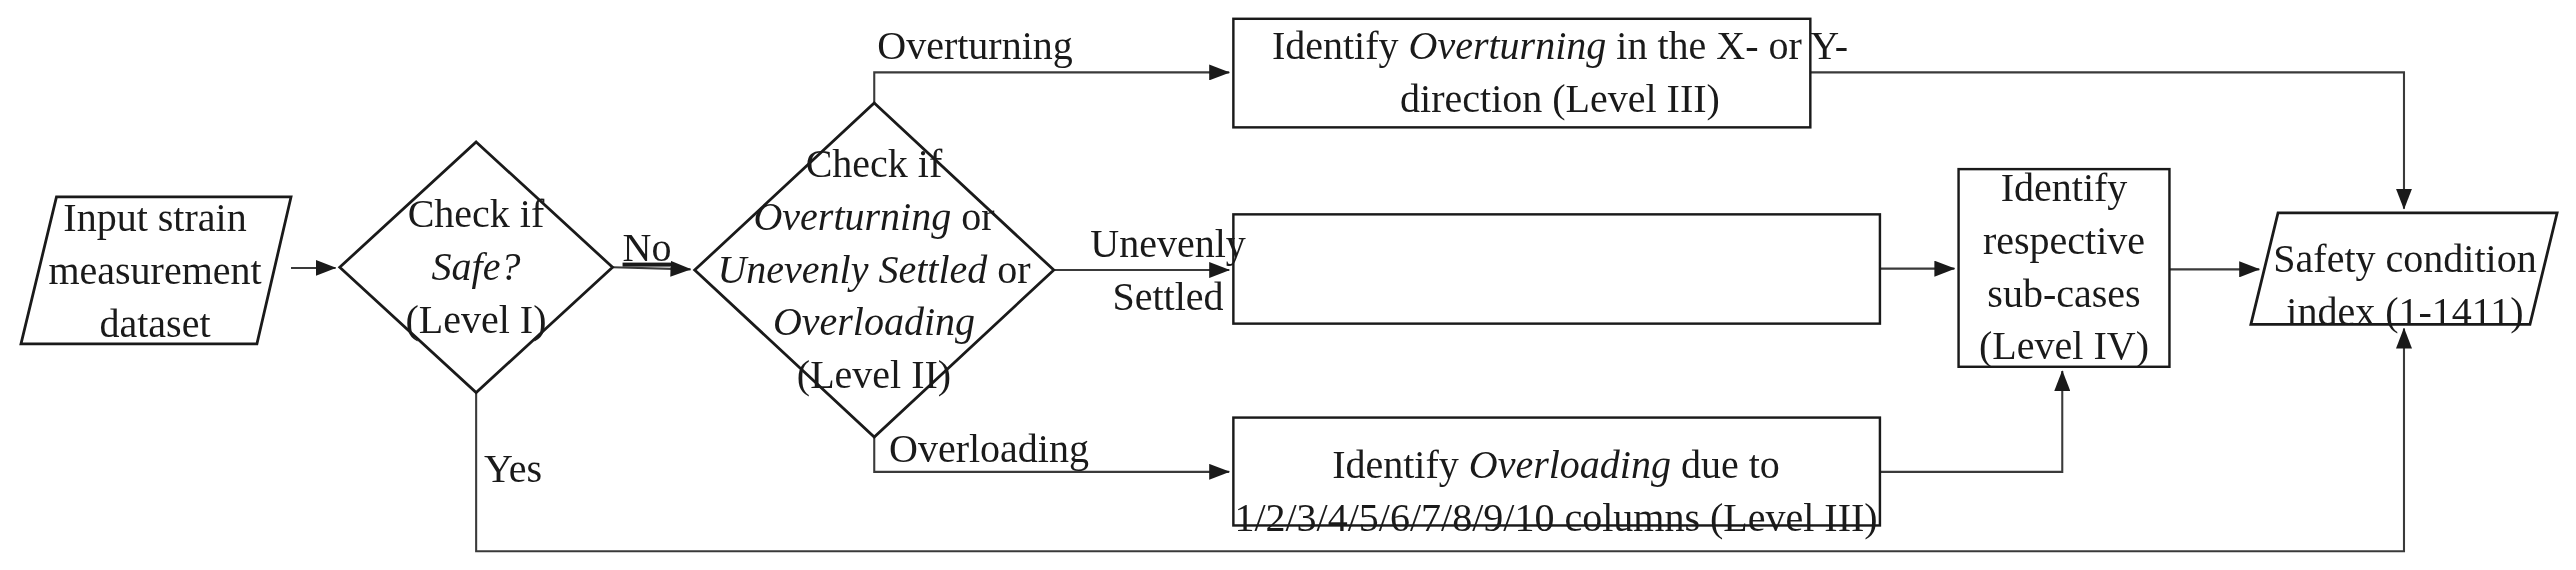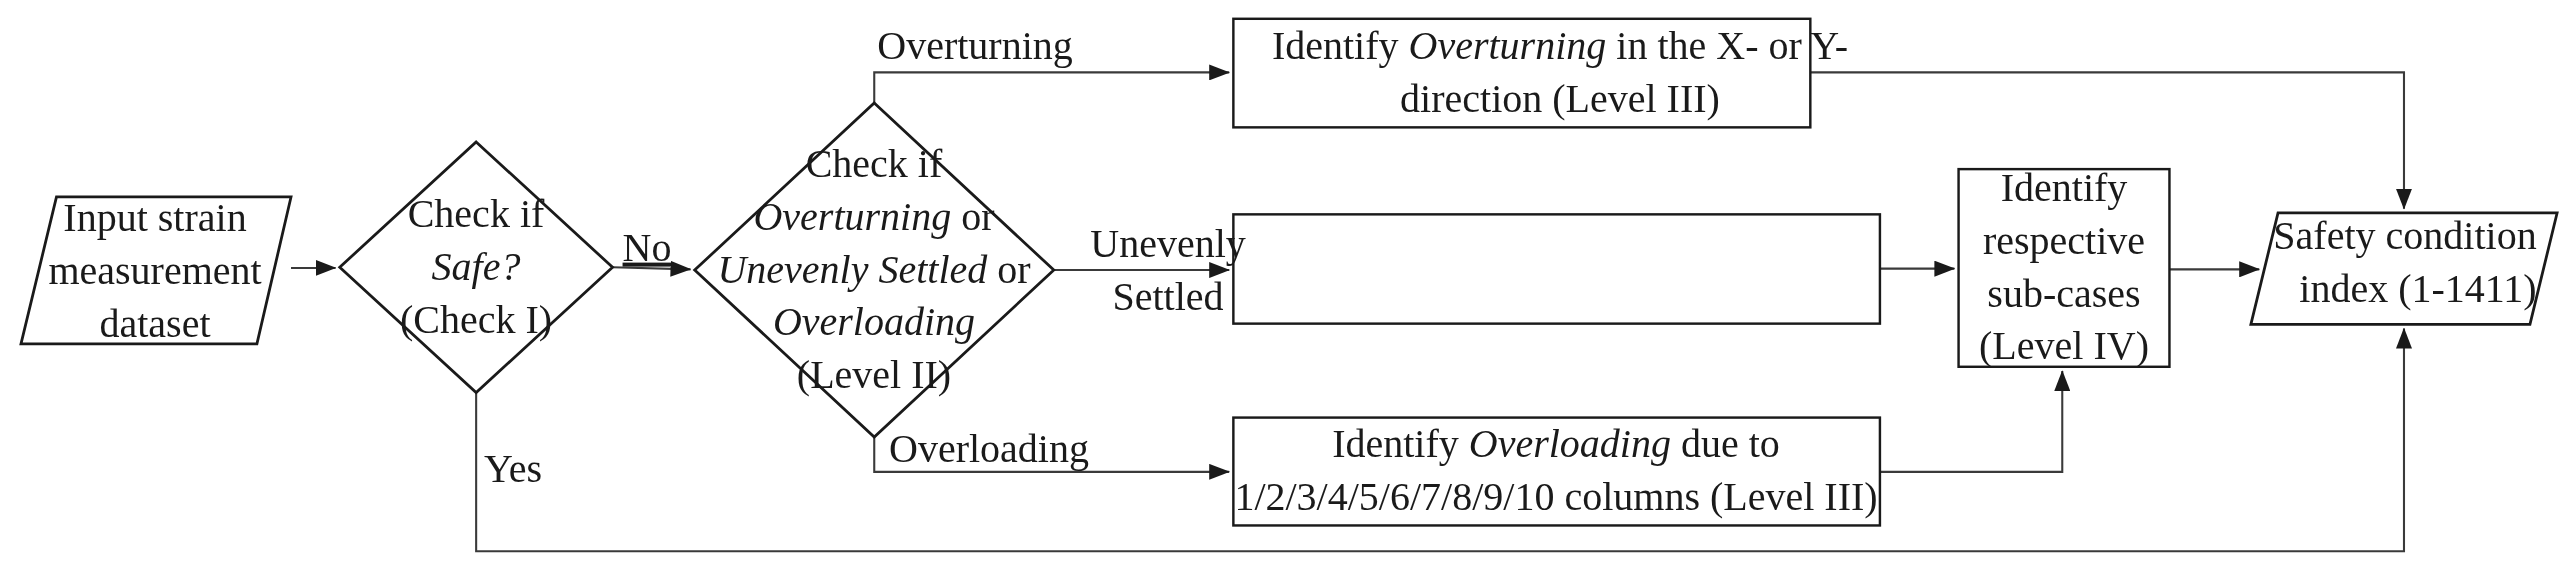--- a/index.html
+++ b/index.html
@@ -54,26 +54,26 @@
     <polygon class="shape diamond" points="683,204 879,384 683,564 487,384"></polygon>
     <polygon class="shape diamond" points="1255,148 1513,388 1255,628 997,388"></polygon>
     <rect class="shape box" x="1771" y="27" width="829" height="156"></rect>
     <rect class="shape box" x="1771" y="308" width="929" height="157"></rect>
     <rect class="shape box" x="1771" y="600" width="929" height="155"></rect>
     <rect class="shape box" x="2813" y="243" width="303" height="284"></rect>
     <polygon class="shape para" points="3272,306 3673,306 3634,466 3233,466"></polygon>
   </svg>
 
   <div class="label" style="left:155px; top:271px;"><span>Input strain</span><br><span>measurement</span><br><span>dataset</span></div>
-  <div class="label" style="left:476px; top:267px;"><span>Check if</span><br><span class="it">Safe?</span><br><span>(Check I)</span></div>
+  <div class="label" style="left:476px; top:267px;"><span>Check if</span><br><span class="it">Safe?</span><br><span>(Level I)</span></div>
   <div class="label" style="left:874px; top:270px;"><span>Check if</span><br><span class="it">Overturning</span><span> or</span><br><span class="it">Unevenly Settled</span><span> or</span><br><span class="it">Overloading</span><br><span>(Level II)</span></div>
   <div class="label" style="left:1522px; top:73px;margin-left:38px;"><span>Identify </span><span class="it">Overturning</span><span> in the X- or Y-</span><br><span>direction (Level III)</span></div>
-  <div class="label" style="left:1556px; top:471px;"><span>Identify </span><span class="it">Overloading</span><span> due to</span><br><span>1/2/3/4/5/6/7/8/9/10 columns (Level III)</span></div>
+  <div class="label" style="left:1556px; top:492px;"><span>Identify </span><span class="it">Overloading</span><span> due to</span><br><span>1/2/3/4/5/6/7/8/9/10 columns (Level III)</span></div>
   <div class="label" style="left:2064px; top:268px;"><span>Identify</span><br><span>respective</span><br><span>sub-cases</span><br><span>(Level IV)</span></div>
-  <div class="label" style="left:2405px; top:263px;text-align:right;"><span>Safety condition</span><br><span>index (1-1411)</span></div>
+  <div class="label" style="left:2405px; top:286px;"><span>Safety condition</span><br><span>index (1-1411)</span></div>
 
   <div class="label" style="left:647px; top:248px;text-decoration:underline;">No</div>
   <div class="label" style="left:513px; top:469px;">Yes</div>
   <div class="label" style="left:975px; top:46px;">Overturning</div>
   <div class="label" style="left:1136px; top:271px;margin-left:32px;"><span>Unevenly</span><br><span>Settled</span></div>
   <div class="label" style="left:989px; top:449px;">Overloading</div>
 
 </div>
 
 

